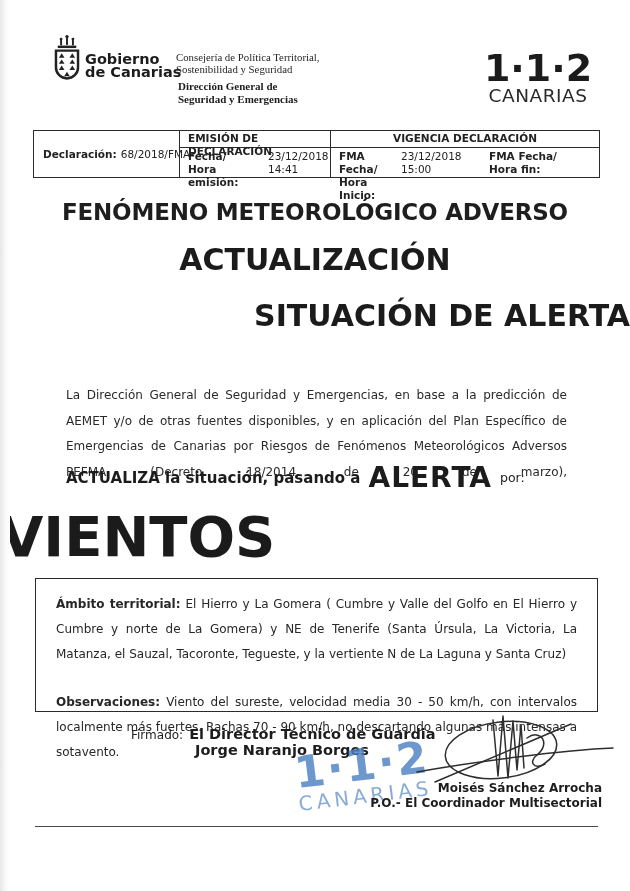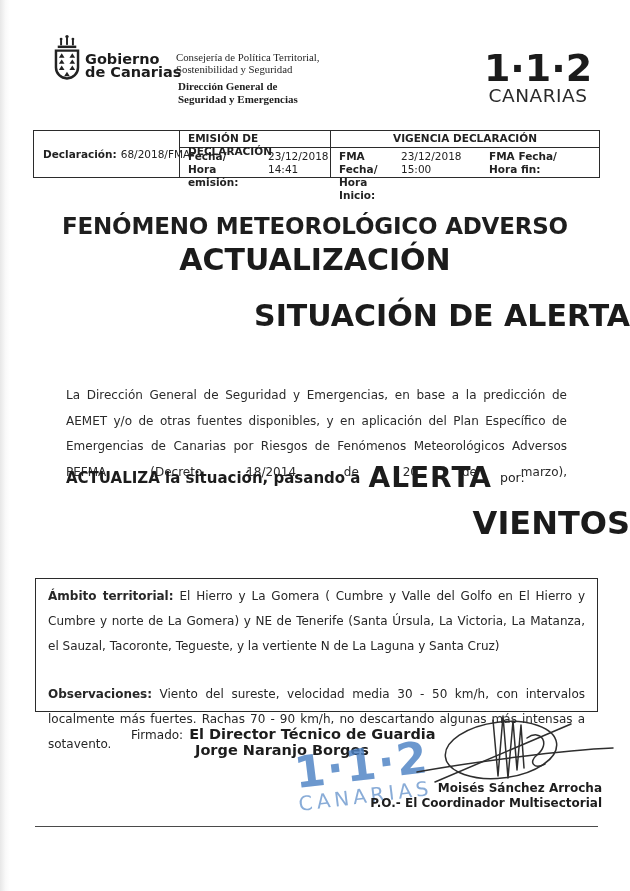--- a/index.html
+++ b/index.html
@@ -30,39 +30,39 @@
   .decl .c2{width:151px;border-right:1.6px solid #2b2b2b;box-sizing:border-box;}
   .decl .c3{flex:1;}
   .decl .hdr{font-weight:bold;border-bottom:1.4px solid #2b2b2b;padding:1px 0 1px 8px;height:14px;box-sizing:content-box;}
   .decl .c3 .hdr{text-align:center;padding-left:0;}
   .decl .bd{display:flex;padding:2px 0 0 8px;}
   .decl .col{display:flex;flex-direction:column;}
   .decl .c2 .labels{width:80px;}
   .decl .c3 .l1{width:62px;}
   .decl .c3 .v1{width:88px;}
   
-  .t-main{position:absolute;top:213px;left:0;width:100%;text-align:center;font-weight:bold;
+  .t-main{position:absolute;top:199px;left:0;width:100%;text-align:center;font-weight:bold;
           font-size:23px;color:#1e1e1e;letter-spacing:-.2px;}
   .t-upd{position:absolute;top:242px;left:0;width:100%;text-align:center;font-weight:bold;
          font-size:30px;color:#1b1b1b;}
   .t-sit{position:absolute;top:298px;left:0;width:100%;text-align:right;font-weight:bold;
          font-size:30px;color:#1b1b1b;}
   
   .intro{position:absolute;left:66px;top:383px;width:501px;font-size:12px;line-height:25.5px;
          text-align:justify;text-align-last:justify;color:#2a2a2a;}
   .action{position:absolute;left:66px;top:461px;display:flex;align-items:center;gap:8px;color:#1c1c1c;}
   .action .pre{font-weight:bold;font-size:15px;}
   .action .big{font-weight:bold;font-size:28px;letter-spacing:1px;}
   .action .suf{font-size:12.5px;}
-  .phen{position:absolute;top:504px;left:0;width:100%;text-align:right;font-weight:bold;
-        font-size:32px;color:#1b1b1b;}
+  .phen{position:absolute;top:504px;left:0;width:100%;text-align:left;font-weight:bold;
+        font-size:56px;color:#1b1b1b;}
   
   .box{position:absolute;left:35px;top:578px;width:563px;height:134px;border:1.4px solid #2b2b2b;
        box-sizing:border-box;padding:5px 12px 0 12px;font-size:12px;line-height:25px;color:#272727;}
-  .box p{margin:0;text-align:justify;}
+  .box p{margin:8px;text-align:justify;}
   .box p + p{margin-top:23px;}
   
   .firmado{position:absolute;left:131px;top:727px;color:#1d1d1d;}
   .firmado .row{display:flex;align-items:baseline;gap:6px;}
   .firmado .lbl{font-size:12px;}
   .firmado .ttl{font-weight:bold;font-size:14.5px;line-height:15px;}
   .firmado .nm{font-weight:bold;font-size:14.5px;line-height:15px;padding-left:64px;margin-top:1px;}
   .stamp{position:absolute;left:283px;top:745px;width:160px;text-align:center;color:#4d82c4;
          transform:rotate(-7deg);opacity:.82;}
   .stamp .n{font-weight:bold;font-size:44px;line-height:40px;letter-spacing:2px;}

